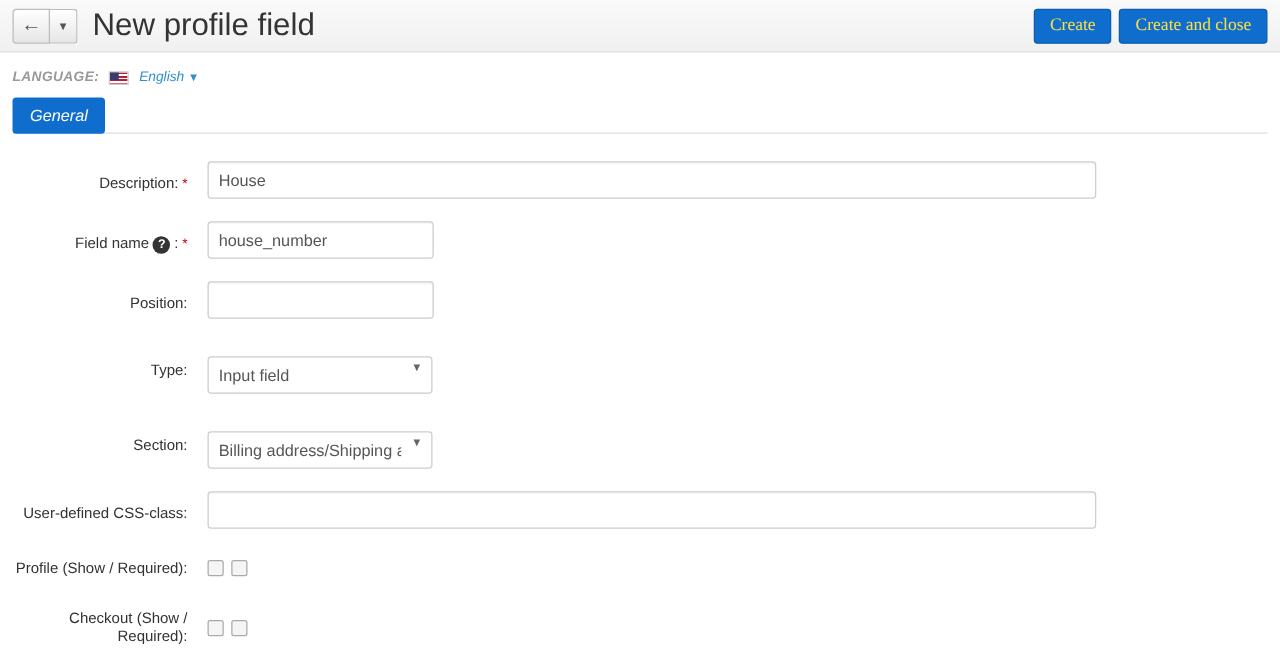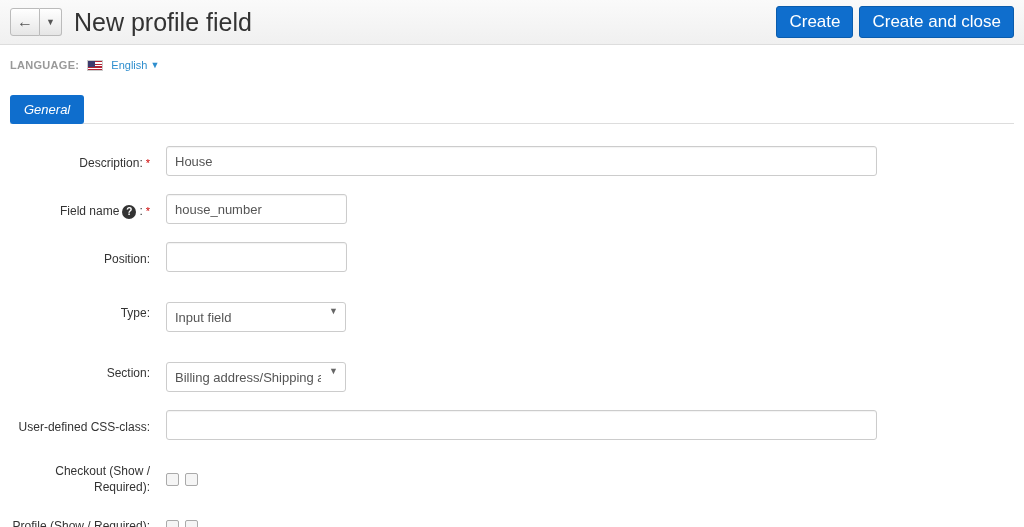--- a/index.html
+++ b/index.html
@@ -63,39 +63,41 @@
     .btn-primary {
       background: #0d6efd;
       background: #337ab7;
       background: #1170cf;
       background: #0275d8;
       background: #1f7ac9;
       border: 1px solid #166bb3;
       background: #1b7fd8;
       background: #0e6dcd;
       background: #1571c2;
-      color: #ffffff;
+      color: #fde047;
       border-radius: 3px;
       padding: 5px 12px;
-      font-size: 17px;
-      cursor: pointer;
+      font-size: 14px;
+      cursor: pointer;
+      font-family: Liberation Serif, serif;
     }
     .btn-primary {
       background: #0f6ecd;
       border: 1px solid #0a5cad;
     }
     .content {
       padding: 14px 10px;
     }
     .lang-row {
       display: flex;
       align-items: center;
       gap: 8px;
       font-size: 11px;
-      margin-bottom: 24px;
+      margin-bottom: 10px;
+      font-style: italic;
     }
     .lang-label {
       color: #999;
       font-weight: bold;
       letter-spacing: 0.3px;
     }
     .flag {
       width: 16px;
       height: 11px;
       display: inline-block;
@@ -338,32 +340,32 @@
     <div class="form-row">
       <div class="form-label">
         <span>User-defined CSS-class:</span>
       </div>
       <div class="form-control">
         <input type="text" class="input-text input-full" value="" style="">
       </div>
     </div>
 
     <div class="form-row">
-      <div class="form-label multiline">
-        <span>Checkout (Show / Required):</span>
+      <div class="form-label">
+        <span>Profile (Show / Required):</span>
       </div>
       <div class="form-control checkbox-group">
         <div class="chk"></div>
         <div class="chk"></div>
       </div>
     </div>
 
     <div class="form-row">
-      <div class="form-label">
-        <span>Profile (Show / Required):</span>
+      <div class="form-label multiline">
+        <span>Checkout (Show / Required):</span>
       </div>
       <div class="form-control checkbox-group">
         <div class="chk"></div>
         <div class="chk"></div>
       </div>
     </div>
 
   </div>
 </div>
 

